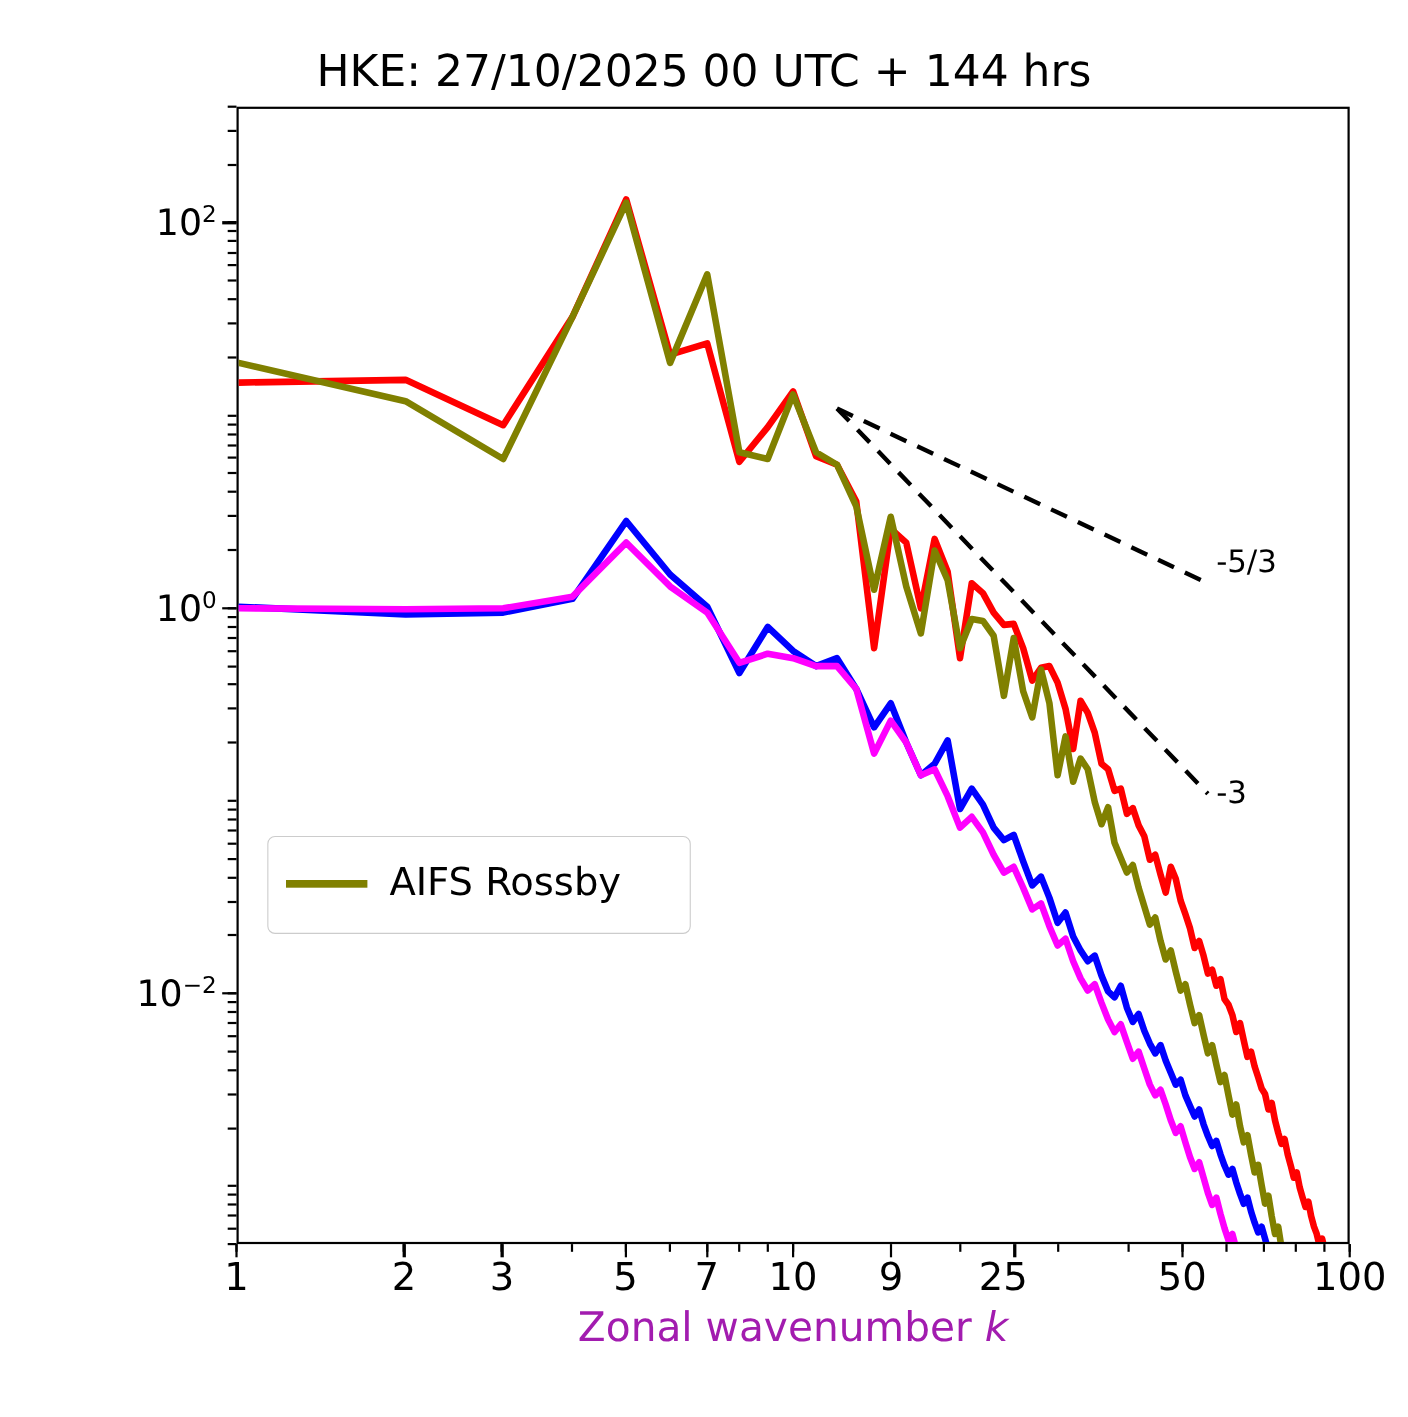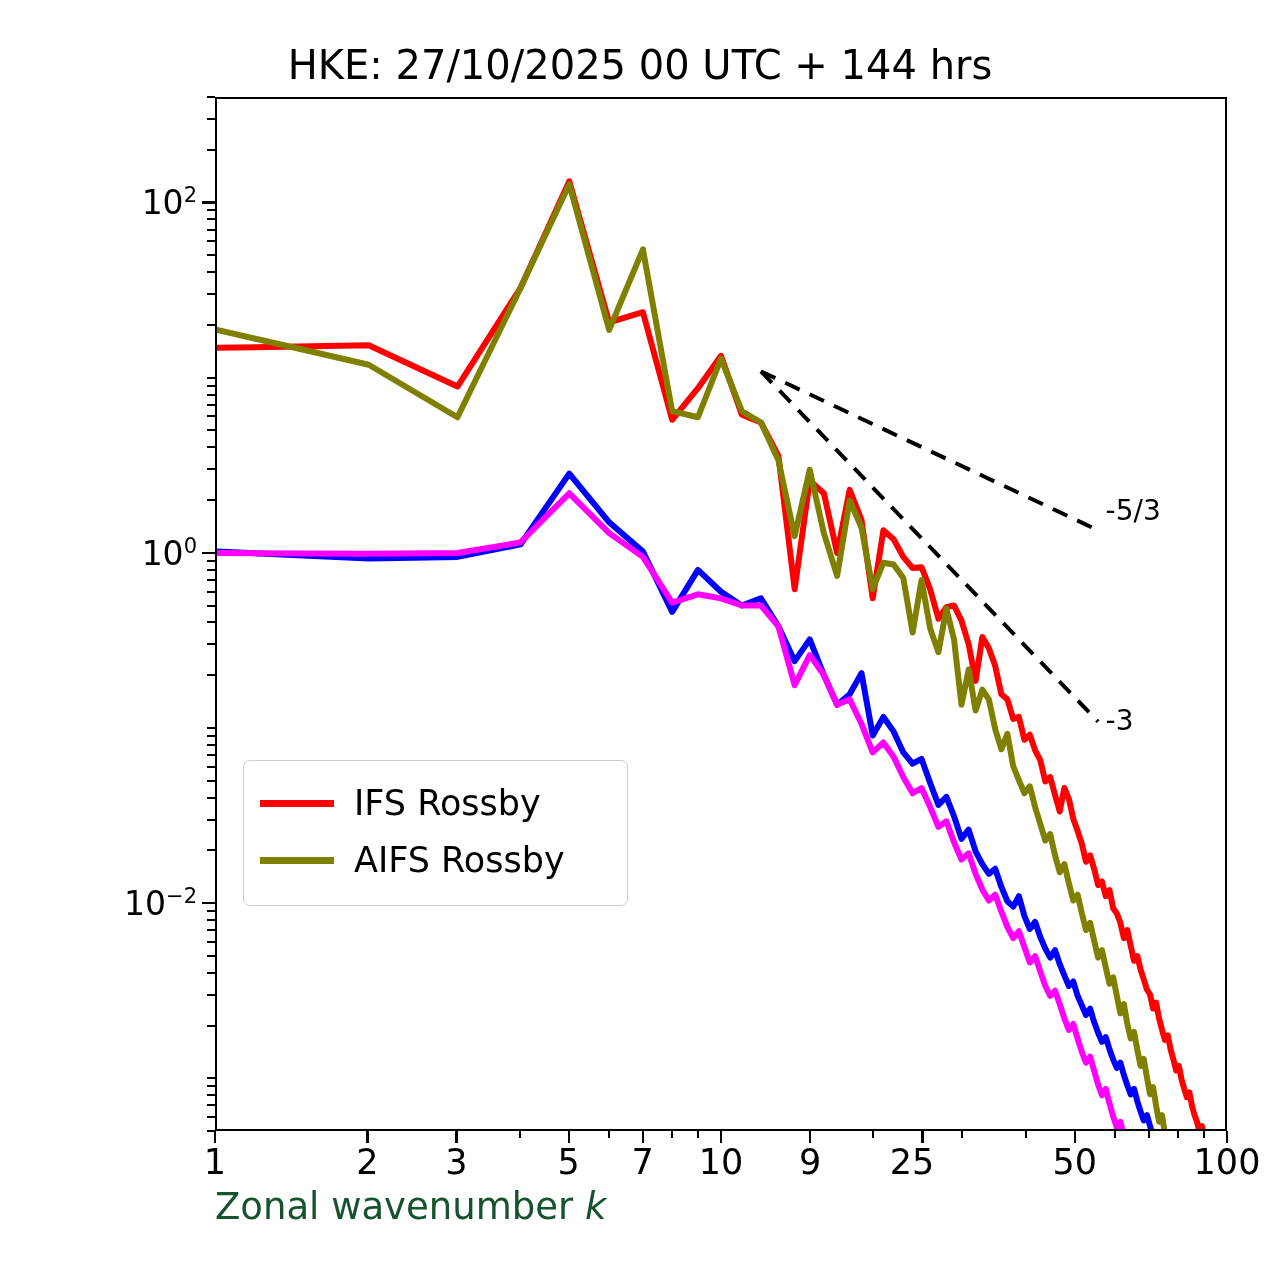--- a/index.html
+++ b/index.html
@@ -13,22 +13,22 @@
   }
 
   #plot-area{
     position:absolute;left:215px;top:97px;width:1012px;height:1034px;
     border:2.4px solid #000;box-sizing:border-box;background:#fff;
   }
   #plot-svg{position:absolute;left:0;top:0;width:100%;height:100%;}
 
   
   #xlabel{
-    position:absolute;left:215px;top:1185px;width:1012px;
-    font-size:37px;color:#14532d;
+    position:absolute;left:215px;top:1185px;width:1012px;text-align:center;
+    font-size:37px;color:#a21caf;
   }
   #xlabel .ital{font-style:italic;}
 
   
   .xtick-label{
     position:absolute;font-size:35px;color:#000;text-align:center;
     transform:translateX(-50%);top:1142px;
   }
   .ytick-label{
     position:absolute;font-size:33px;color:#000;text-align:right;
@@ -182,24 +182,20 @@
       <div style="position: absolute; width: 2px; height: 7px; background: rgb(0, 0, 0); top: 1131px; left: 1202.85px;"></div>
       <div style="position: absolute; width: 2px; height: 7px; background: rgb(0, 0, 0); top: 1131px; left: 1226px;"></div>
     </div>
 
   <div id="xlabel">
     <span>Zonal wavenumber </span><span class="ital">k</span>
   </div>
 
   <div id="legend">
     <div class="legend-row">
-      <span class="legend-swatch" id="sw0" style="border-top-color: rgb(255, 0, 0);"></span>
-      <span class="legend-text">IFS Rossby</span>
-    </div>
-    <div class="legend-row">
       <span class="legend-swatch" id="sw2" style="border-top-color: rgb(128, 128, 0);"></span>
       <span class="legend-text">AIFS Rossby</span>
     </div>
   </div>
 
 
   <div class="slope-label" id="slope-53-label" style="left: 1105.58px; top: 494px;">-5/3</div>
   <div class="slope-label" id="slope-3-label" style="left: 1105.58px; top: 704.091px;">-3</div>
 
 </div>

